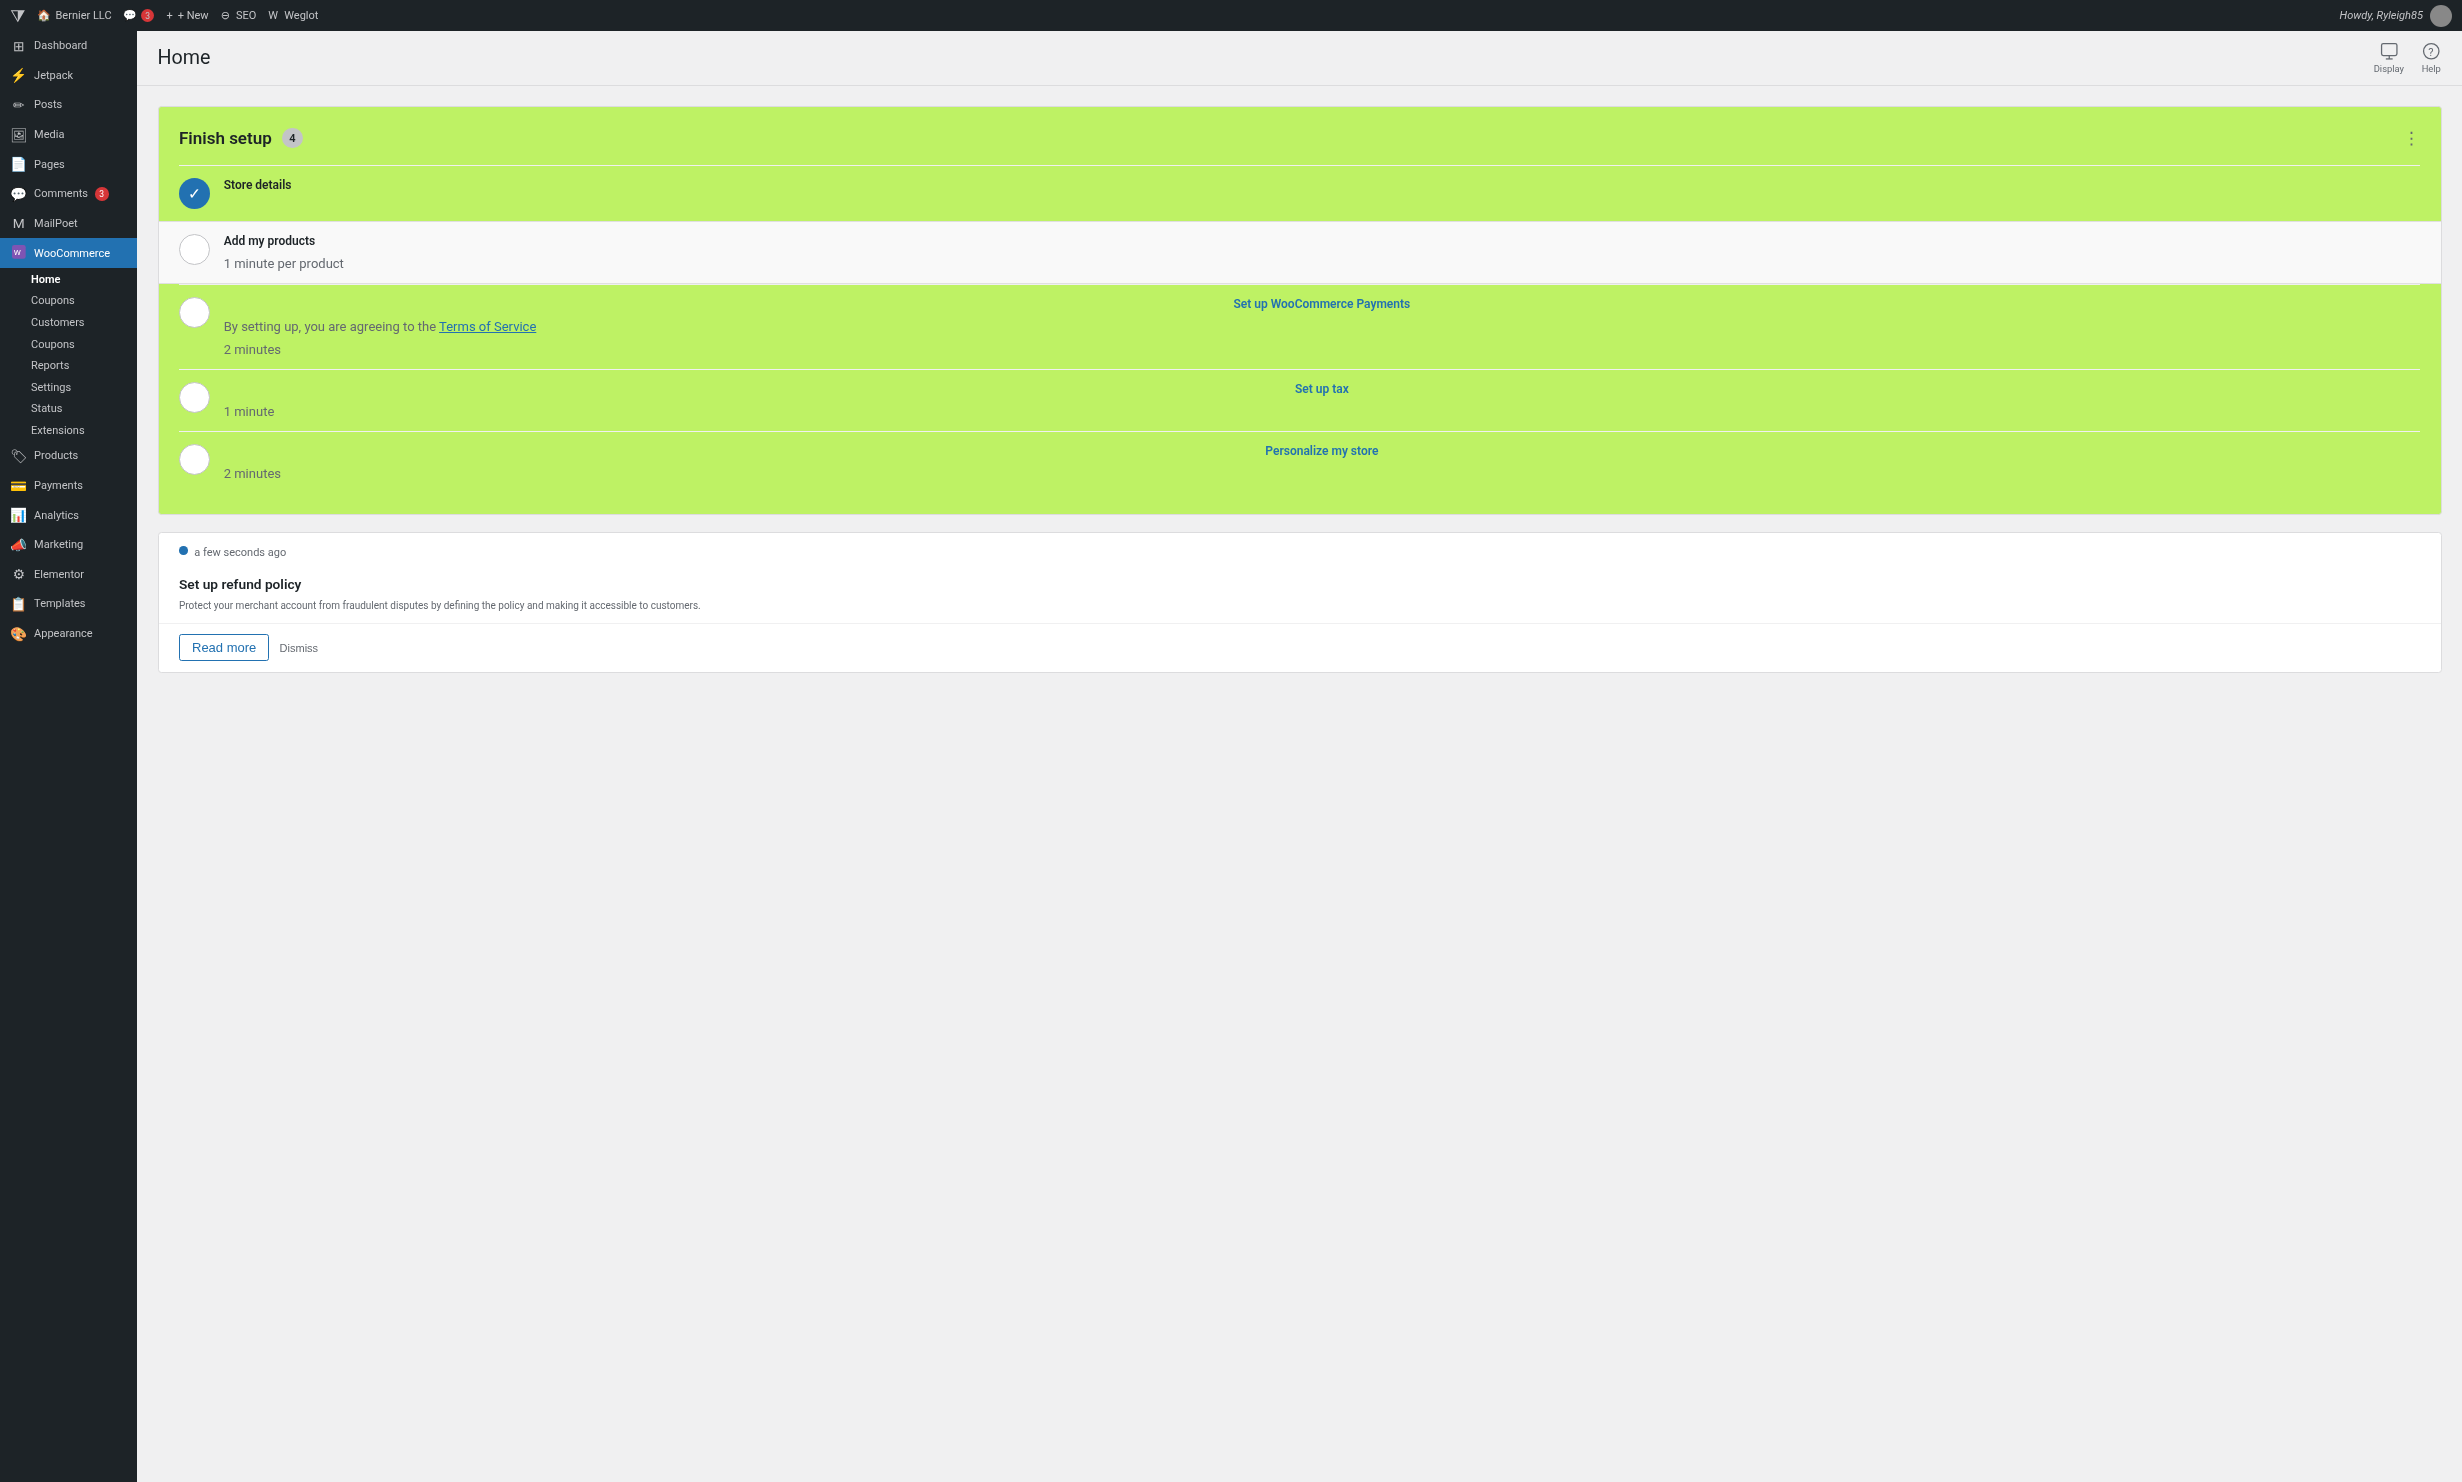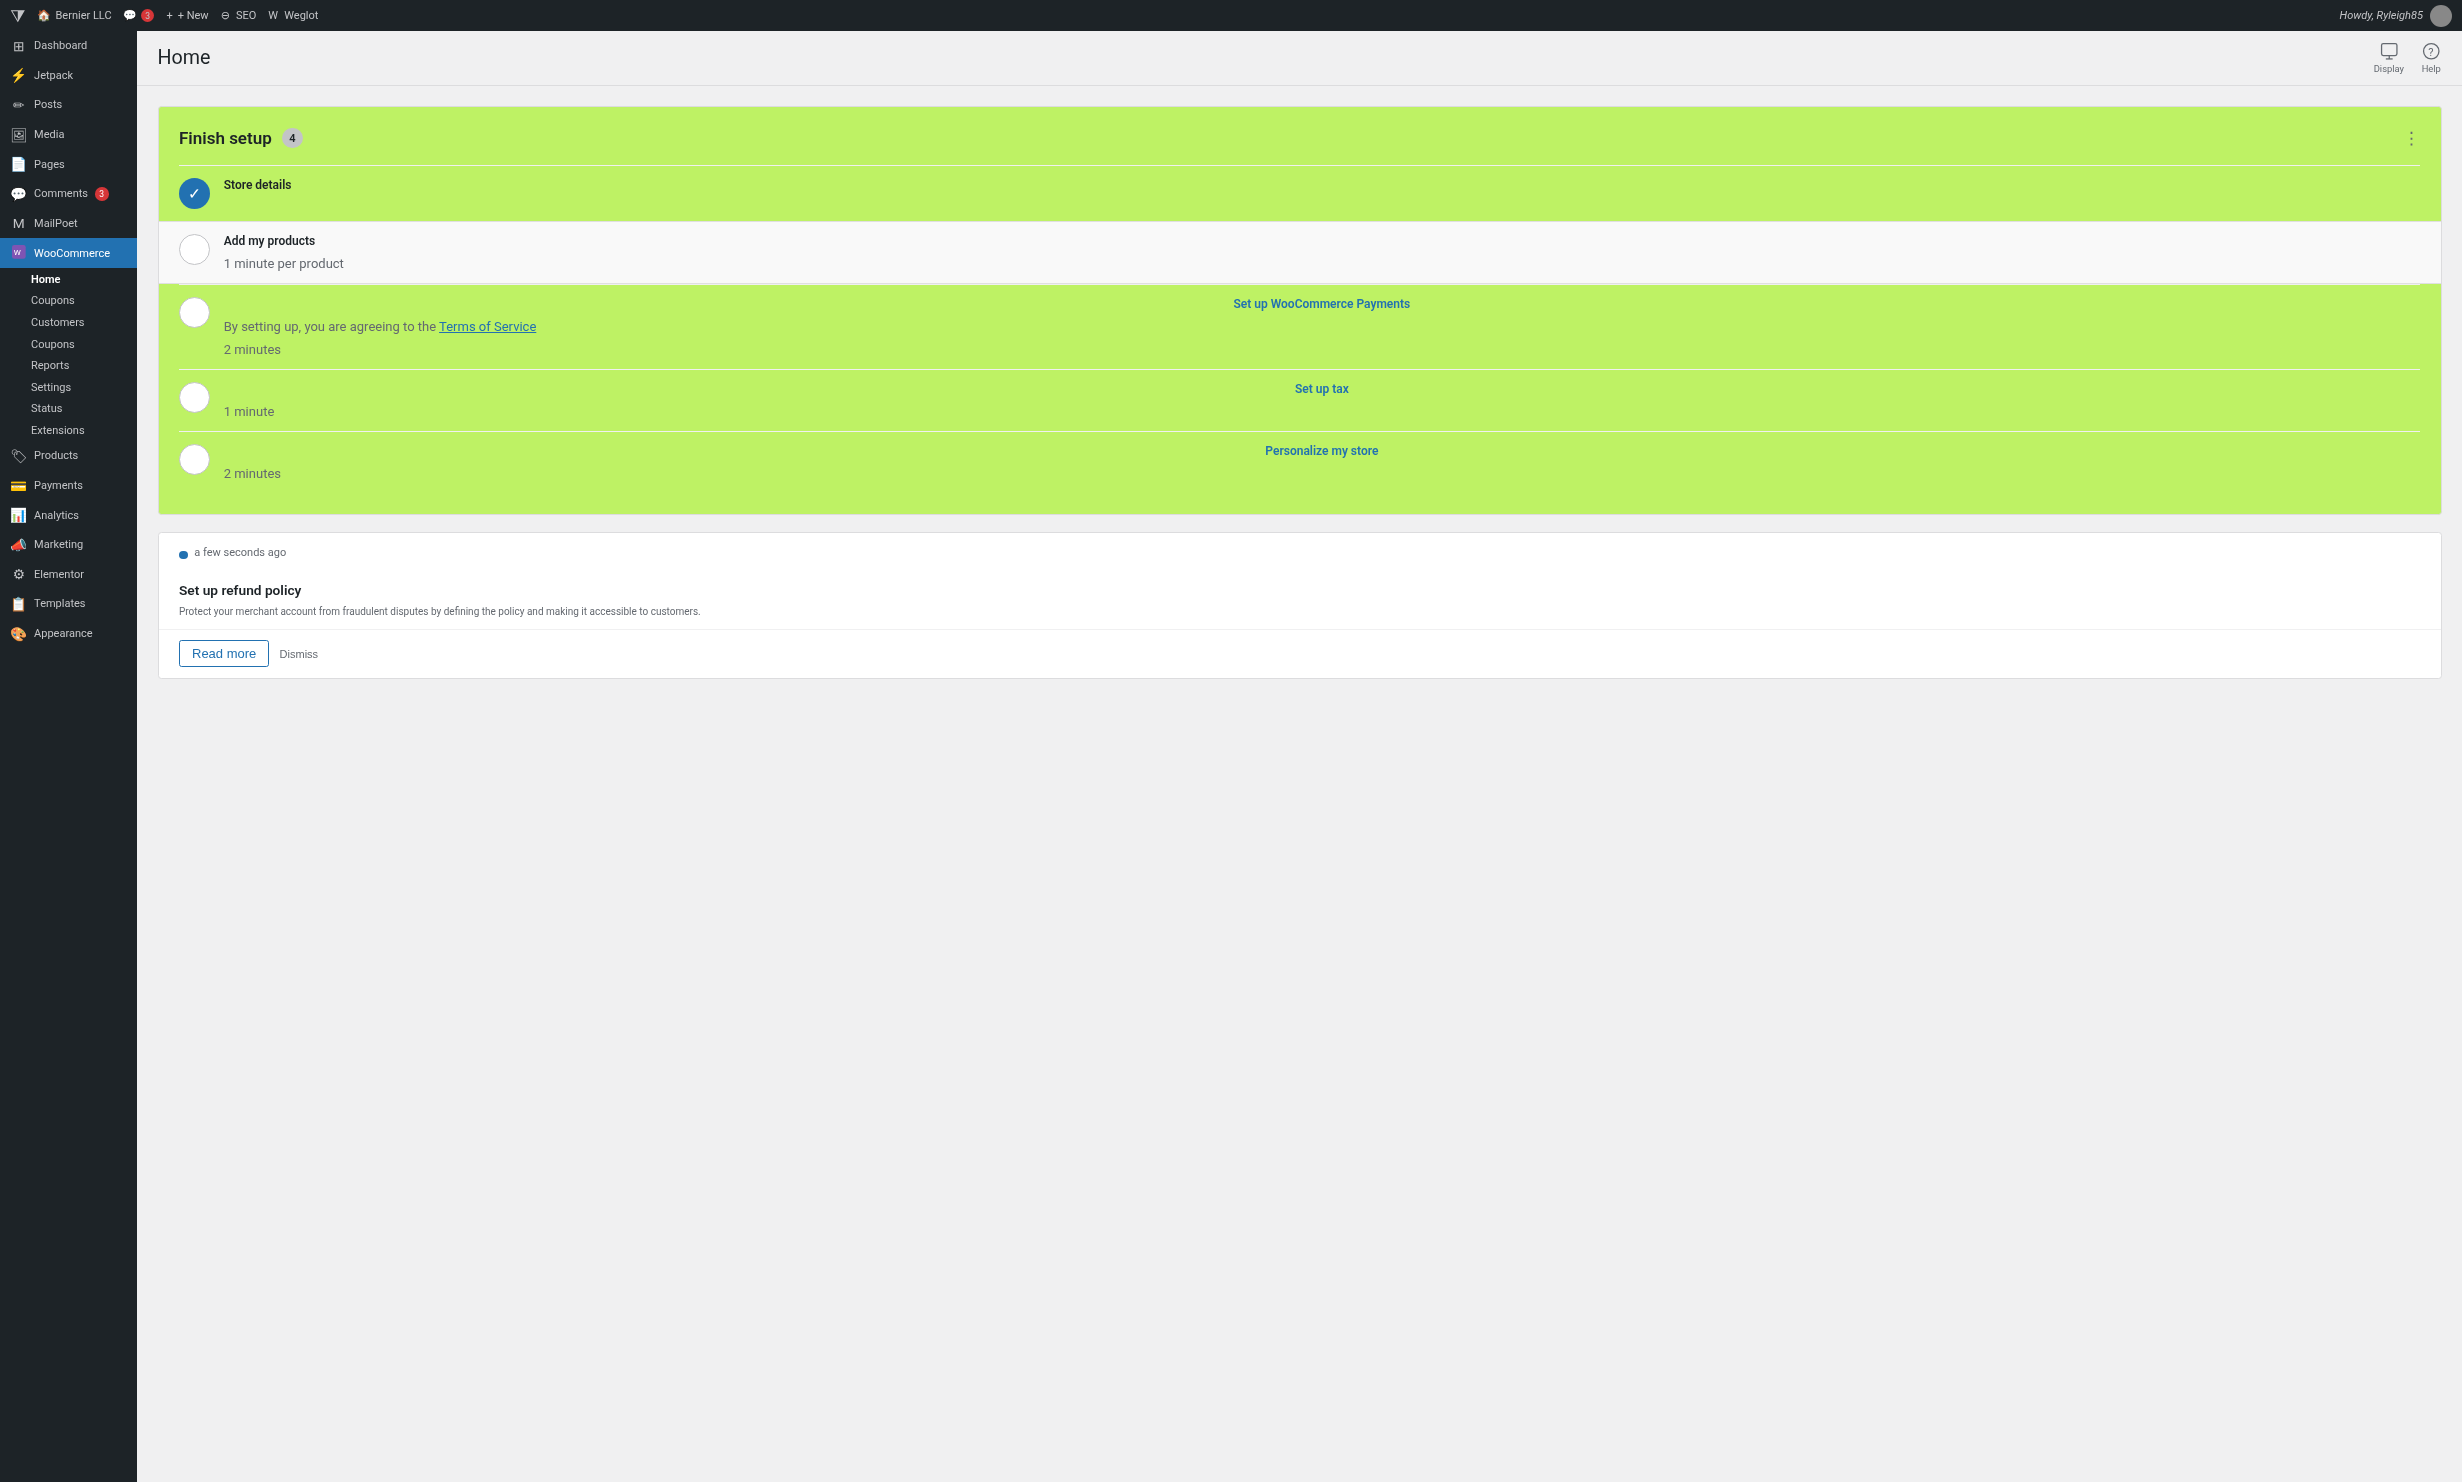--- a/index.html
+++ b/index.html
@@ -155,21 +155,21 @@
     .step-icon .check { color: #fff; font-size: 15.4px; }
     .step-content { flex: 1; }
     .step-title { font-size: 12px; font-weight: 600; color: #1d2327; }
     .step-title.link { color: #2271b1; cursor: pointer; text-align: center; }
     .step-subtitle { font-size: 13px; color: #646970; margin-top: 8px; }
     .step-subtitle .tos-link { color: #2271b1; text-decoration: underline; cursor: pointer; }
 
     
     .notif-card { background: #fff; border: 0.9px solid #dcdcde; border-radius: 3.4px; }
     .notif-header { padding: 13.7px 20.5px 10.3px; border-bottom: 0.9px solid #f0f0f1; }
-    .notif-dot-row { display: flex; align-items: flex-end; gap: 6.8px; margin-bottom: 23px; }
+    .notif-dot-row { display: flex; align-items: flex-start; gap: 6.8px; margin-bottom: 17px; }
     .notif-dot { width: 8.5px; height: 8.5px; border-radius: 50%; background: #2271b1; flex-shrink: 0; }
     .notif-time { font-size: 11px; color: #646970; }
     .notif-title { font-size: 13.7px; font-weight: 600; color: #1d2327; margin-bottom: 5.1px; }
     .notif-body { font-size: 10px; color: #646970; line-height: 1.5; }
     .notif-actions { padding: 10.3px 20.5px; display: flex; gap: 10.3px; align-items: center; }
     .btn-outline {
       border: 0.9px solid #2271b1;
       color: #2271b1;
       background: #fff;
       padding: 5.1px 12px;

